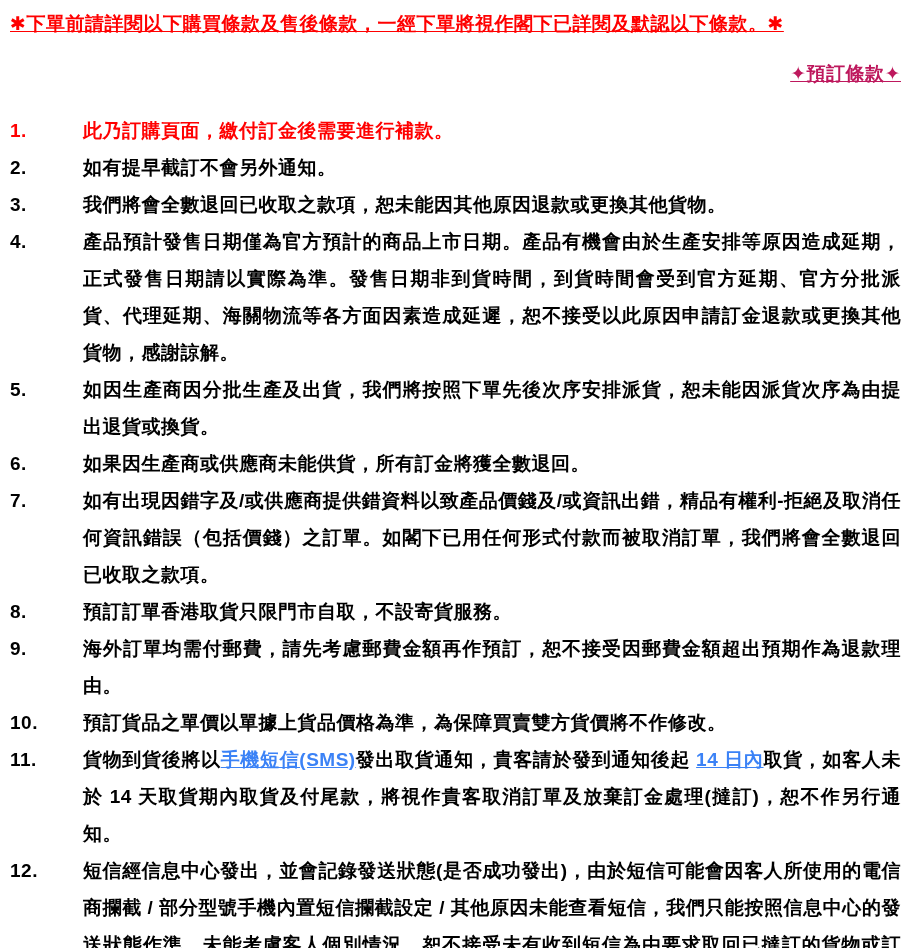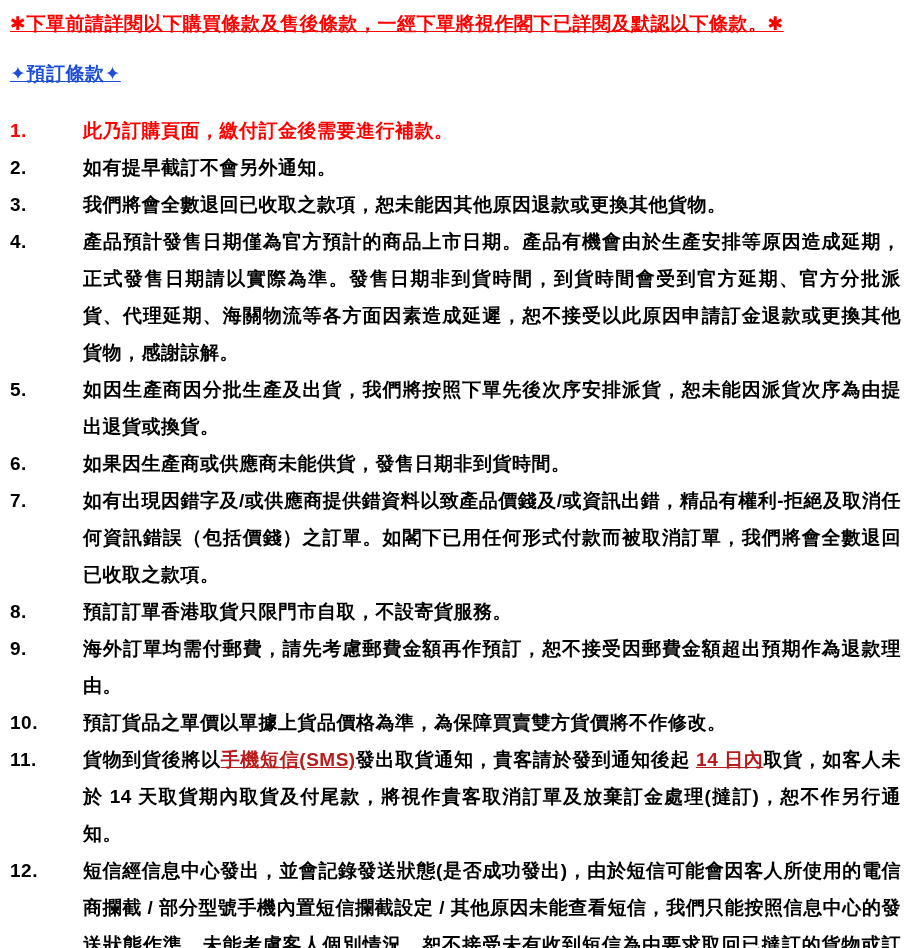--- a/index.html
+++ b/index.html
@@ -18,26 +18,27 @@
   }
   .notice {
     color: #ff0000;
     text-decoration: underline;
     font-size: 19px;
     line-height: 28px;
     margin-bottom: 24px;
     letter-spacing: 0.5px;
   }
   .section-title {
-    color: #1d4ed8;
+    color: #be185d;
     text-decoration: underline;
     font-size: 19px;
     line-height: 24px;
     margin-bottom: 26px;
     letter-spacing: 0.5px;
+    text-align: right;
   }
   .terms-list {
     margin: 0;
     padding: 0;
     list-style: none;
   }
   .term-item {
     display: flex;
     font-size: 19px;
     line-height: 37px;
@@ -50,21 +51,21 @@
   .term-item .body {
     flex: 1;
     text-align: justify;
     margin-left: 40px;
   }
   .term-item.red .num,
   .term-item.red .body {
     color: #ff0000;
   }
   .red-underline {
-    color: #b91c1c;
+    color: #3b82f6;
     text-decoration: underline;
   }
   a.link {
     color: #701a75;
     text-decoration: underline;
     cursor: pointer;
   }
 </style>
 </head>
 <body>
@@ -90,21 +91,21 @@
       <div class="term-item">
         <span class="num">4.</span>
         <span class="body"><span>產品預計發售日期僅為官方預計的商品上市日期。產品有機會由於生產安排等原因造成延期，正式發售日期請以實際為準。發售日期非到貨時間，到貨時間會受到官方延期、官方分批派貨、代理延期、海關物流等各方面因素造成延遲，恕不接受以此原因申請訂金退款或更換其他貨物，感謝諒解。</span></span>
       </div>
       <div class="term-item">
         <span class="num">5.</span>
         <span class="body"><span>如因生產商因分批生產及出貨，我們將按照下單先後次序安排派貨，恕未能因派貨次序為由提出退貨或換貨。</span></span>
       </div>
       <div class="term-item">
         <span class="num">6.</span>
-        <span class="body"><span>如果因生產商或供應商未能供貨，發售日期非到貨時間。</span></span>
+        <span class="body"><span>如果因生產商或供應商未能供貨，所有訂金將獲全數退回。</span></span>
       </div>
       <div class="term-item">
         <span class="num">7.</span>
         <span class="body"><span>如有出現因錯字及/或供應商提供錯資料以致產品價錢及/或資訊出錯，精品有權利-拒絕及取消任何資訊錯誤（包括價錢）之訂單。如閣下已用任何形式付款而被取消訂單，我們將會全數退回已收取之款項。</span></span>
       </div>
       <div class="term-item">
         <span class="num">8.</span>
         <span class="body"><span>預訂訂單香港取貨只限門市自取，不設寄貨服務。</span></span>
       </div>
       <div class="term-item">

